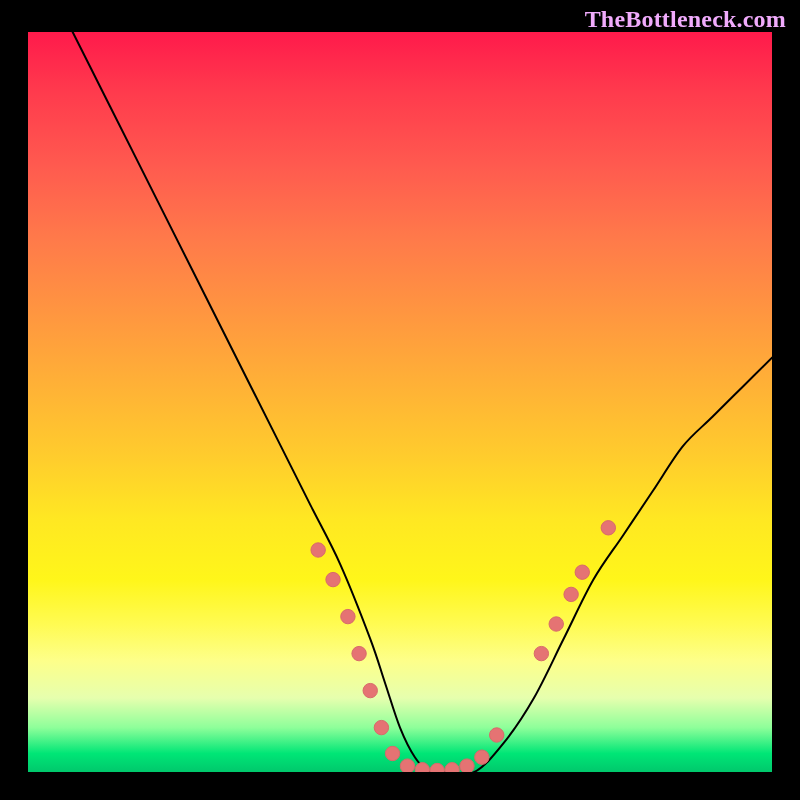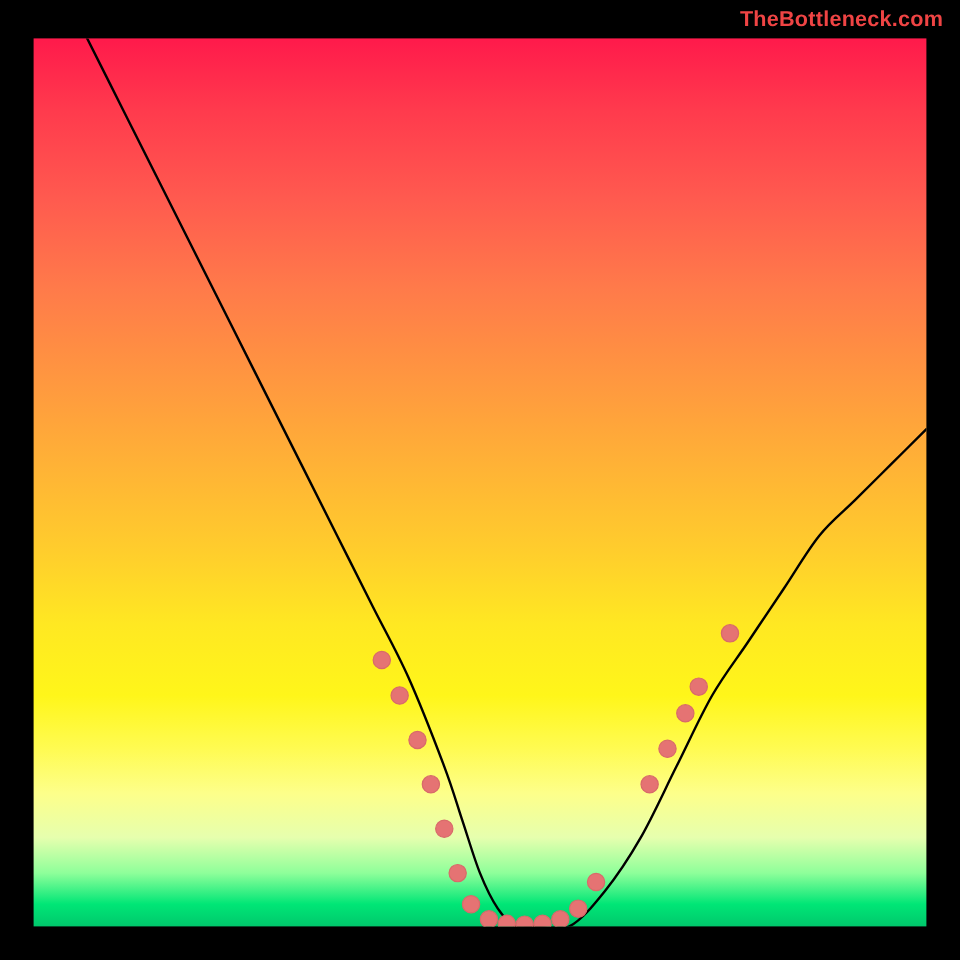--- a/index.html
+++ b/index.html
@@ -7,24 +7,24 @@
   .frame {
     position: relative;
     width: 800px;
     height: 800px;
     background: #000;
   }
   .watermark {
     position: absolute;
     top: 6px;
     right: 14px;
-    font-family: Liberation Sans, sans-serif;
-    font-size: 18px;
+    font-family: Liberation Serif, serif;
+    font-size: 24px;
     font-weight: bold;
-    color: #ef4444;
+    color: #f0abfc;
     letter-spacing: 0.2px;
     z-index: 10;
   }
   .plot {
     position: absolute;
     left: 28px;
     top: 32px;
     width: 744px;
     height: 740px;
     background: linear-gradient(to bottom,

